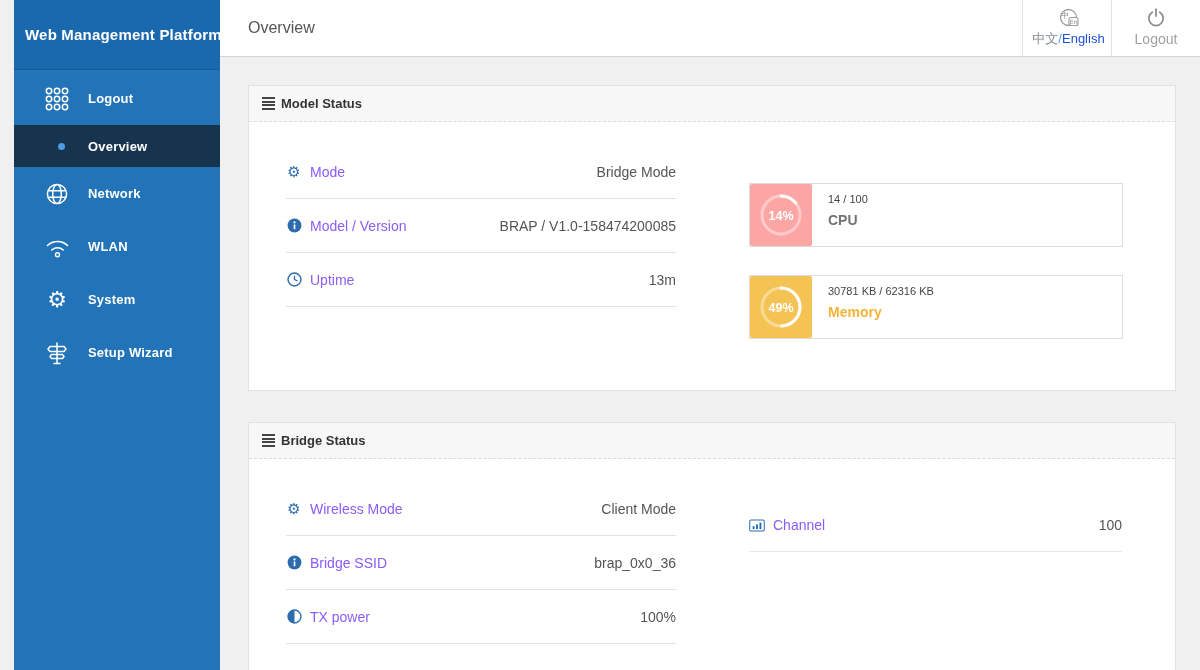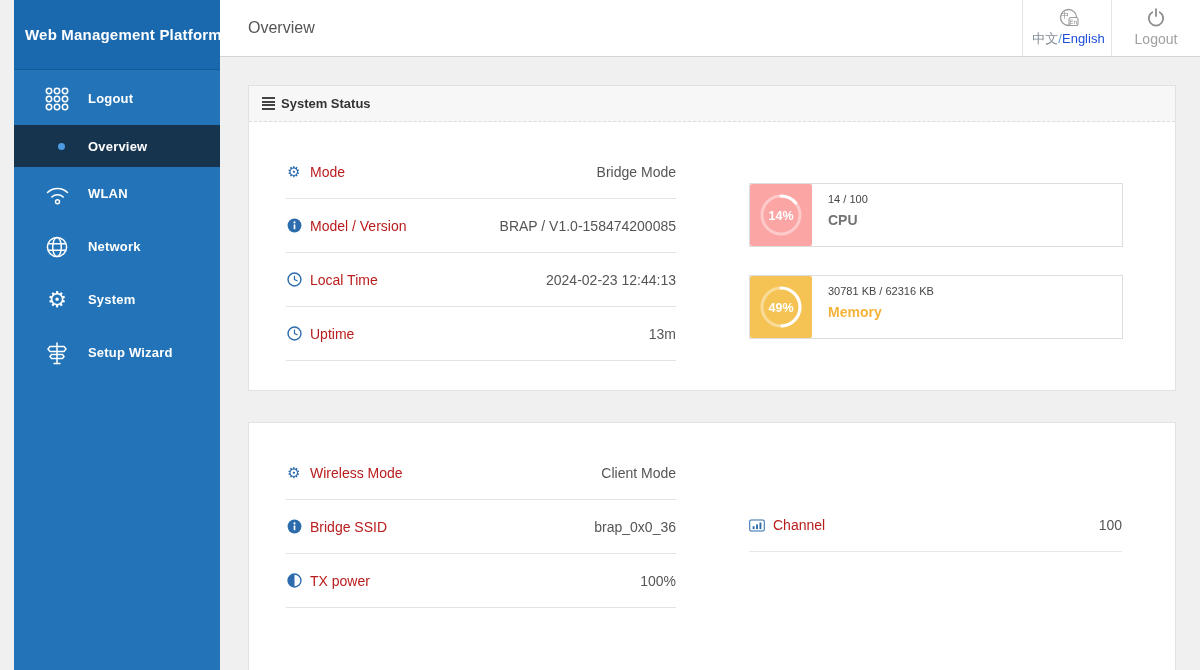--- a/index.html
+++ b/index.html
@@ -74,21 +74,21 @@
   .panel-title { font-size:13px; font-weight:bold; color:#333; margin-left:6px; }
   .list-icon { display:inline-flex; flex-direction:column; gap:1.5px; }
   .list-icon i { display:block; width:13px; height:2px; background:#444; }
 
   .left-col { margin-left:37px; width:390px; padding-top:23px; }
   .stat-row {
     height:54px; display:flex; align-items:center; border-bottom:1px solid #e3e3e3;
   }
   .row-icon { width:16px; display:flex; justify-content:center; align-items:center; color:#2c6cad; }
   .gear-glyph { font-size:15px; line-height:1; color:#2c6cad; }
-  .row-label { margin-left:8px; font-size:14px; color:#b91c1c; }
+  .row-label { margin-left:8px; font-size:14px; color:#8b5cf6; }
   .row-value { margin-left:auto; font-size:14px; color:#555; }
 
   
   .gauges { position:absolute; left:500px; top:97px; width:374px; }
   .gauge-card {
     display:flex; border:1px solid #ddd; background:#fff; height:64px; margin-bottom:28px;
   }
   .gauge-square {
     width:62px; height:62px; border-radius:2px; position:relative; flex:none;
     display:flex; align-items:center; justify-content:center;
@@ -131,38 +131,38 @@
 
     <div class="menu-item active">
       <span class="mi-icon">
           <span class="active-dot"></span>
         </span>
       <span class="mi-label">Overview</span>
     </div>
 
     <div class="menu-item">
       <span class="mi-icon">
+        <svg width="26" height="26" viewBox="0 0 26 26" fill="none" stroke="#fff" stroke-width="1.5">
+          <circle cx="13" cy="13" r="9.6"></circle>
+          <ellipse cx="13" cy="13" rx="4.3" ry="9.6"></ellipse>
+          <path d="M4.2 9.8 H21.8 M4.2 16.2 H21.8"></path>
+        </svg>
+      </span>
+      <span class="mi-label">Network</span>
+    </div>
+
+    <div class="menu-item">
+      <span class="mi-icon">
         <svg width="27" height="24" viewBox="0 0 27 24" fill="none" stroke="#fff" stroke-width="1.6" stroke-linecap="round">
           <path d="M3.5 10.5 a14.5 14.5 0 0 1 20 0"></path>
           <path d="M7.8 15 a8.5 8.5 0 0 1 11.4 0"></path>
           <circle cx="13.5" cy="19.8" r="2" stroke-width="1.4"></circle>
         </svg>
       </span>
       <span class="mi-label">WLAN</span>
-    </div>
-
-    <div class="menu-item">
-      <span class="mi-icon">
-        <svg width="26" height="26" viewBox="0 0 26 26" fill="none" stroke="#fff" stroke-width="1.5">
-          <circle cx="13" cy="13" r="9.6"></circle>
-          <ellipse cx="13" cy="13" rx="4.3" ry="9.6"></ellipse>
-          <path d="M4.2 9.8 H21.8 M4.2 16.2 H21.8"></path>
-        </svg>
-      </span>
-      <span class="mi-label">Network</span>
     </div>
 
     <div class="menu-item">
       <span class="mi-icon">
         <span style="color:#fff;font-size:22px;line-height:1;">⚙</span>
       </span>
       <span class="mi-label">System</span>
     </div>
 
     <div class="menu-item">
@@ -211,51 +211,41 @@
 <div class="content">
 
   <div class="panel panel-1">
     <div class="panel-header">
       <span class="list-icon">
           <i></i>
           <i></i>
           <i></i>
           <i></i>
         </span>
-      <span class="panel-title">System Status</span>
+      <span class="panel-title">Model Status</span>
     </div>
 
     <div class="left-col">
       <div class="stat-row">
         <span class="row-icon">
             <span class="gear-glyph">⚙</span>
           </span>
         <span class="row-label">Mode</span>
         <span class="row-value">Bridge Mode</span>
       </div>
       <div class="stat-row">
         <span class="row-icon">
           <svg width="15" height="15" viewBox="0 0 16 16">
               <circle cx="8" cy="8" r="7.4" fill="#2c6cad"></circle>
               <circle cx="8" cy="4.7" r="1.15" fill="#fff"></circle>
               <rect x="7.1" y="6.7" width="1.8" height="5.4" rx="0.9" fill="#fff"></rect>
             </svg>
         </span>
         <span class="row-label">Model / Version</span>
         <span class="row-value">BRAP / V1.0-158474200085</span>
-      </div>
-      <div class="stat-row">
-        <span class="row-icon">
-          <svg width="15" height="15" viewBox="0 0 16 16" fill="none" stroke="#2c6cad">
-              <circle cx="8" cy="8" r="6.9" stroke-width="1.5"></circle>
-              <path d="M8 4.4 V8 L10.8 9.3" stroke-width="1.3" stroke-linecap="round"></path>
-            </svg>
-        </span>
-        <span class="row-label">Local Time</span>
-        <span class="row-value">2024-02-23 12:44:13</span>
       </div>
       <div class="stat-row">
         <span class="row-icon">
           <svg width="15" height="15" viewBox="0 0 16 16" fill="none" stroke="#2c6cad">
               <circle cx="8" cy="8" r="6.9" stroke-width="1.5"></circle>
               <path d="M8 4.4 V8 L10.8 9.3" stroke-width="1.3" stroke-linecap="round"></path>
             </svg>
         </span>
         <span class="row-label">Uptime</span>
         <span class="row-value">13m</span>
@@ -288,20 +278,29 @@
         </div>
         <div class="gauge-info">
           <div class="gauge-value">30781 KB / 62316 KB</div>
           <div class="gauge-label" style="color: rgb(244, 179, 56);">Memory</div>
         </div>
       </div>
     </div>
   </div>
 
   <div class="panel panel-2">
+    <div class="panel-header">
+      <span class="list-icon">
+          <i></i>
+          <i></i>
+          <i></i>
+          <i></i>
+        </span>
+      <span class="panel-title">Bridge Status</span>
+    </div>
 
     <div class="left-col">
       <div class="stat-row">
         <span class="row-icon">
             <span class="gear-glyph">⚙</span>
           </span>
         <span class="row-label">Wireless Mode</span>
         <span class="row-value">Client Mode</span>
       </div>
       <div class="stat-row">

